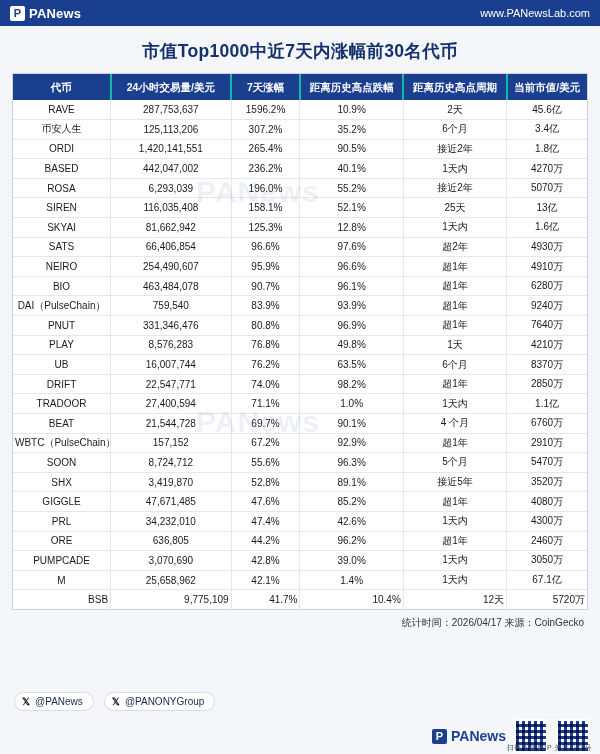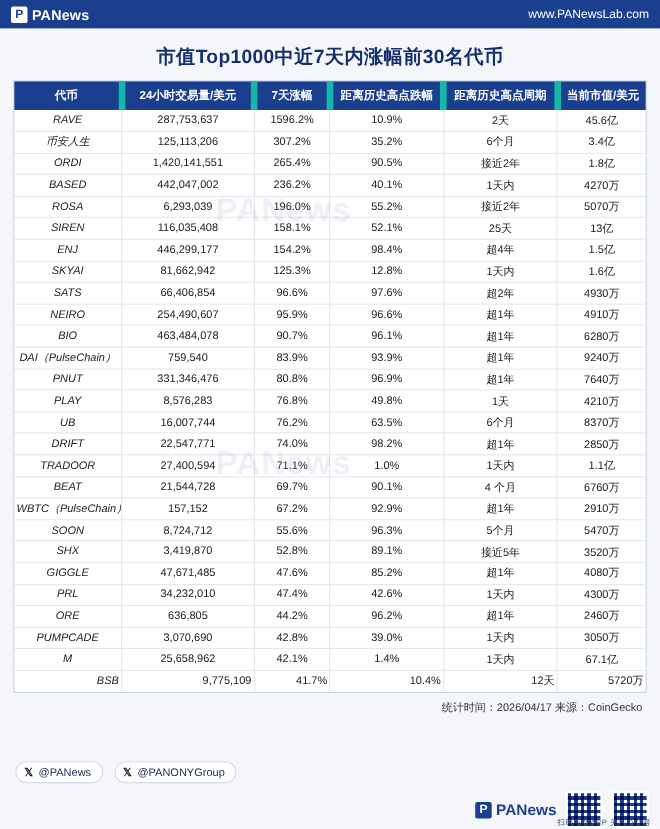--- a/index.html
+++ b/index.html
@@ -76,39 +76,39 @@
     border-collapse: collapse;
     width: 100%;
     table-layout: fixed;
   }
   thead th {
     background: #1b3f8f;
     color: #ffffff;
     font-size: 10.5px;
     font-weight: bold;
     height: 26px;
-    border-right: 6px solid #14b8a6;
+    border-right: 2px solid #14b8a6;
     padding: 0 2px;
     line-height: 1.15;
   }
   thead th:last-child { border-right: none; }
   tbody td {
     font-size: 10px;
     color: #1a1a1a;
     height: 19.6px;
     text-align: center;
     border-bottom: 1px solid #e2e7f0;
     border-right: 1px solid #e2e7f0;
     padding: 0 2px;
     white-space: nowrap;
     overflow: hidden;
   }
   tbody td:last-child { border-right: none; }
   tbody tr:last-child td { border-bottom: none; text-align: right; }
-  tbody td.name { font-weight: normal; font-style: italic; }
+  tbody td.name { font-weight: normal; }
 
   
   .wm {
     position: absolute;
     font-size: 30px;
     font-weight: bold;
     color: rgba(120,140,180,0.13);
     letter-spacing: 1px;
     pointer-events: none;
     z-index: 5;
@@ -280,28 +280,20 @@
           </tr>
           <tr>
             <td class="name">SIREN</td>
             <td>116,035,408</td>
             <td>158.1%</td>
             <td>52.1%</td>
             <td>25天</td>
             <td>13亿</td>
           </tr>
           <tr>
-            <td class="name">ENJ</td>
-            <td>446,299,177</td>
-            <td>154.2%</td>
-            <td>98.4%</td>
-            <td>超4年</td>
-            <td>1.5亿</td>
-          </tr>
-          <tr>
             <td class="name">SKYAI</td>
             <td>81,662,942</td>
             <td>125.3%</td>
             <td>12.8%</td>
             <td>1天内</td>
             <td>1.6亿</td>
           </tr>
           <tr>
             <td class="name">SATS</td>
             <td>66,406,854</td>

